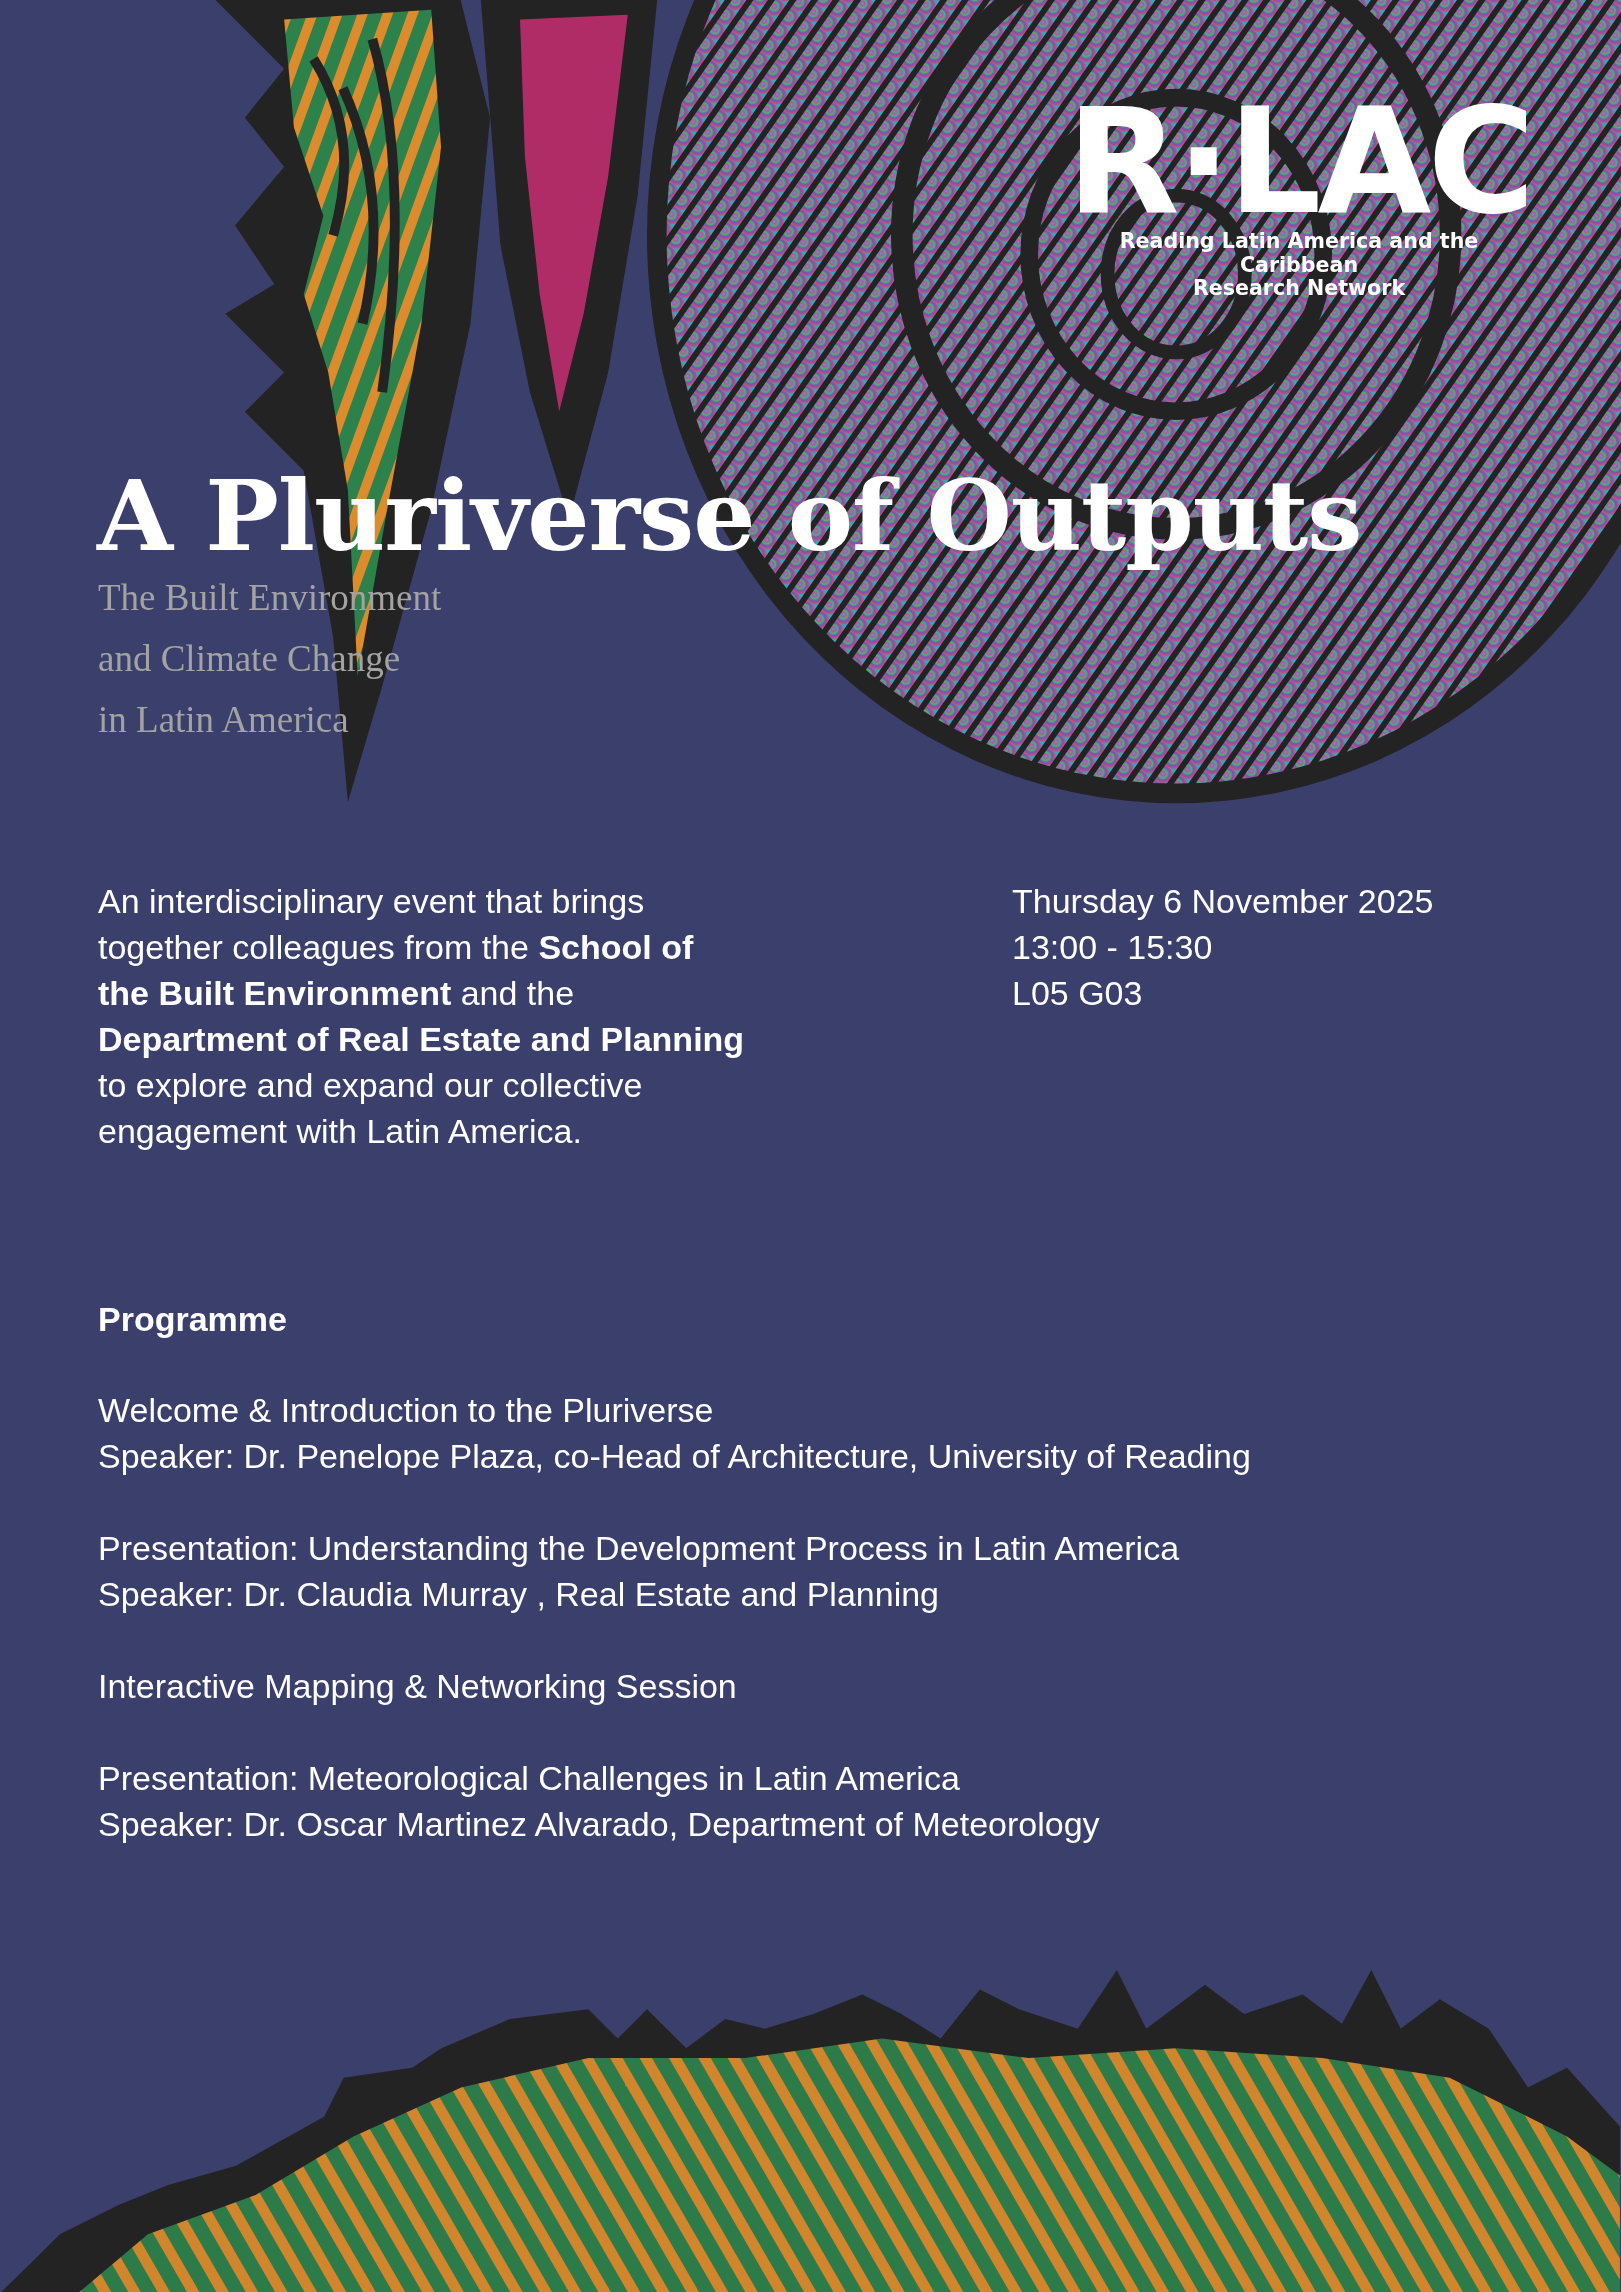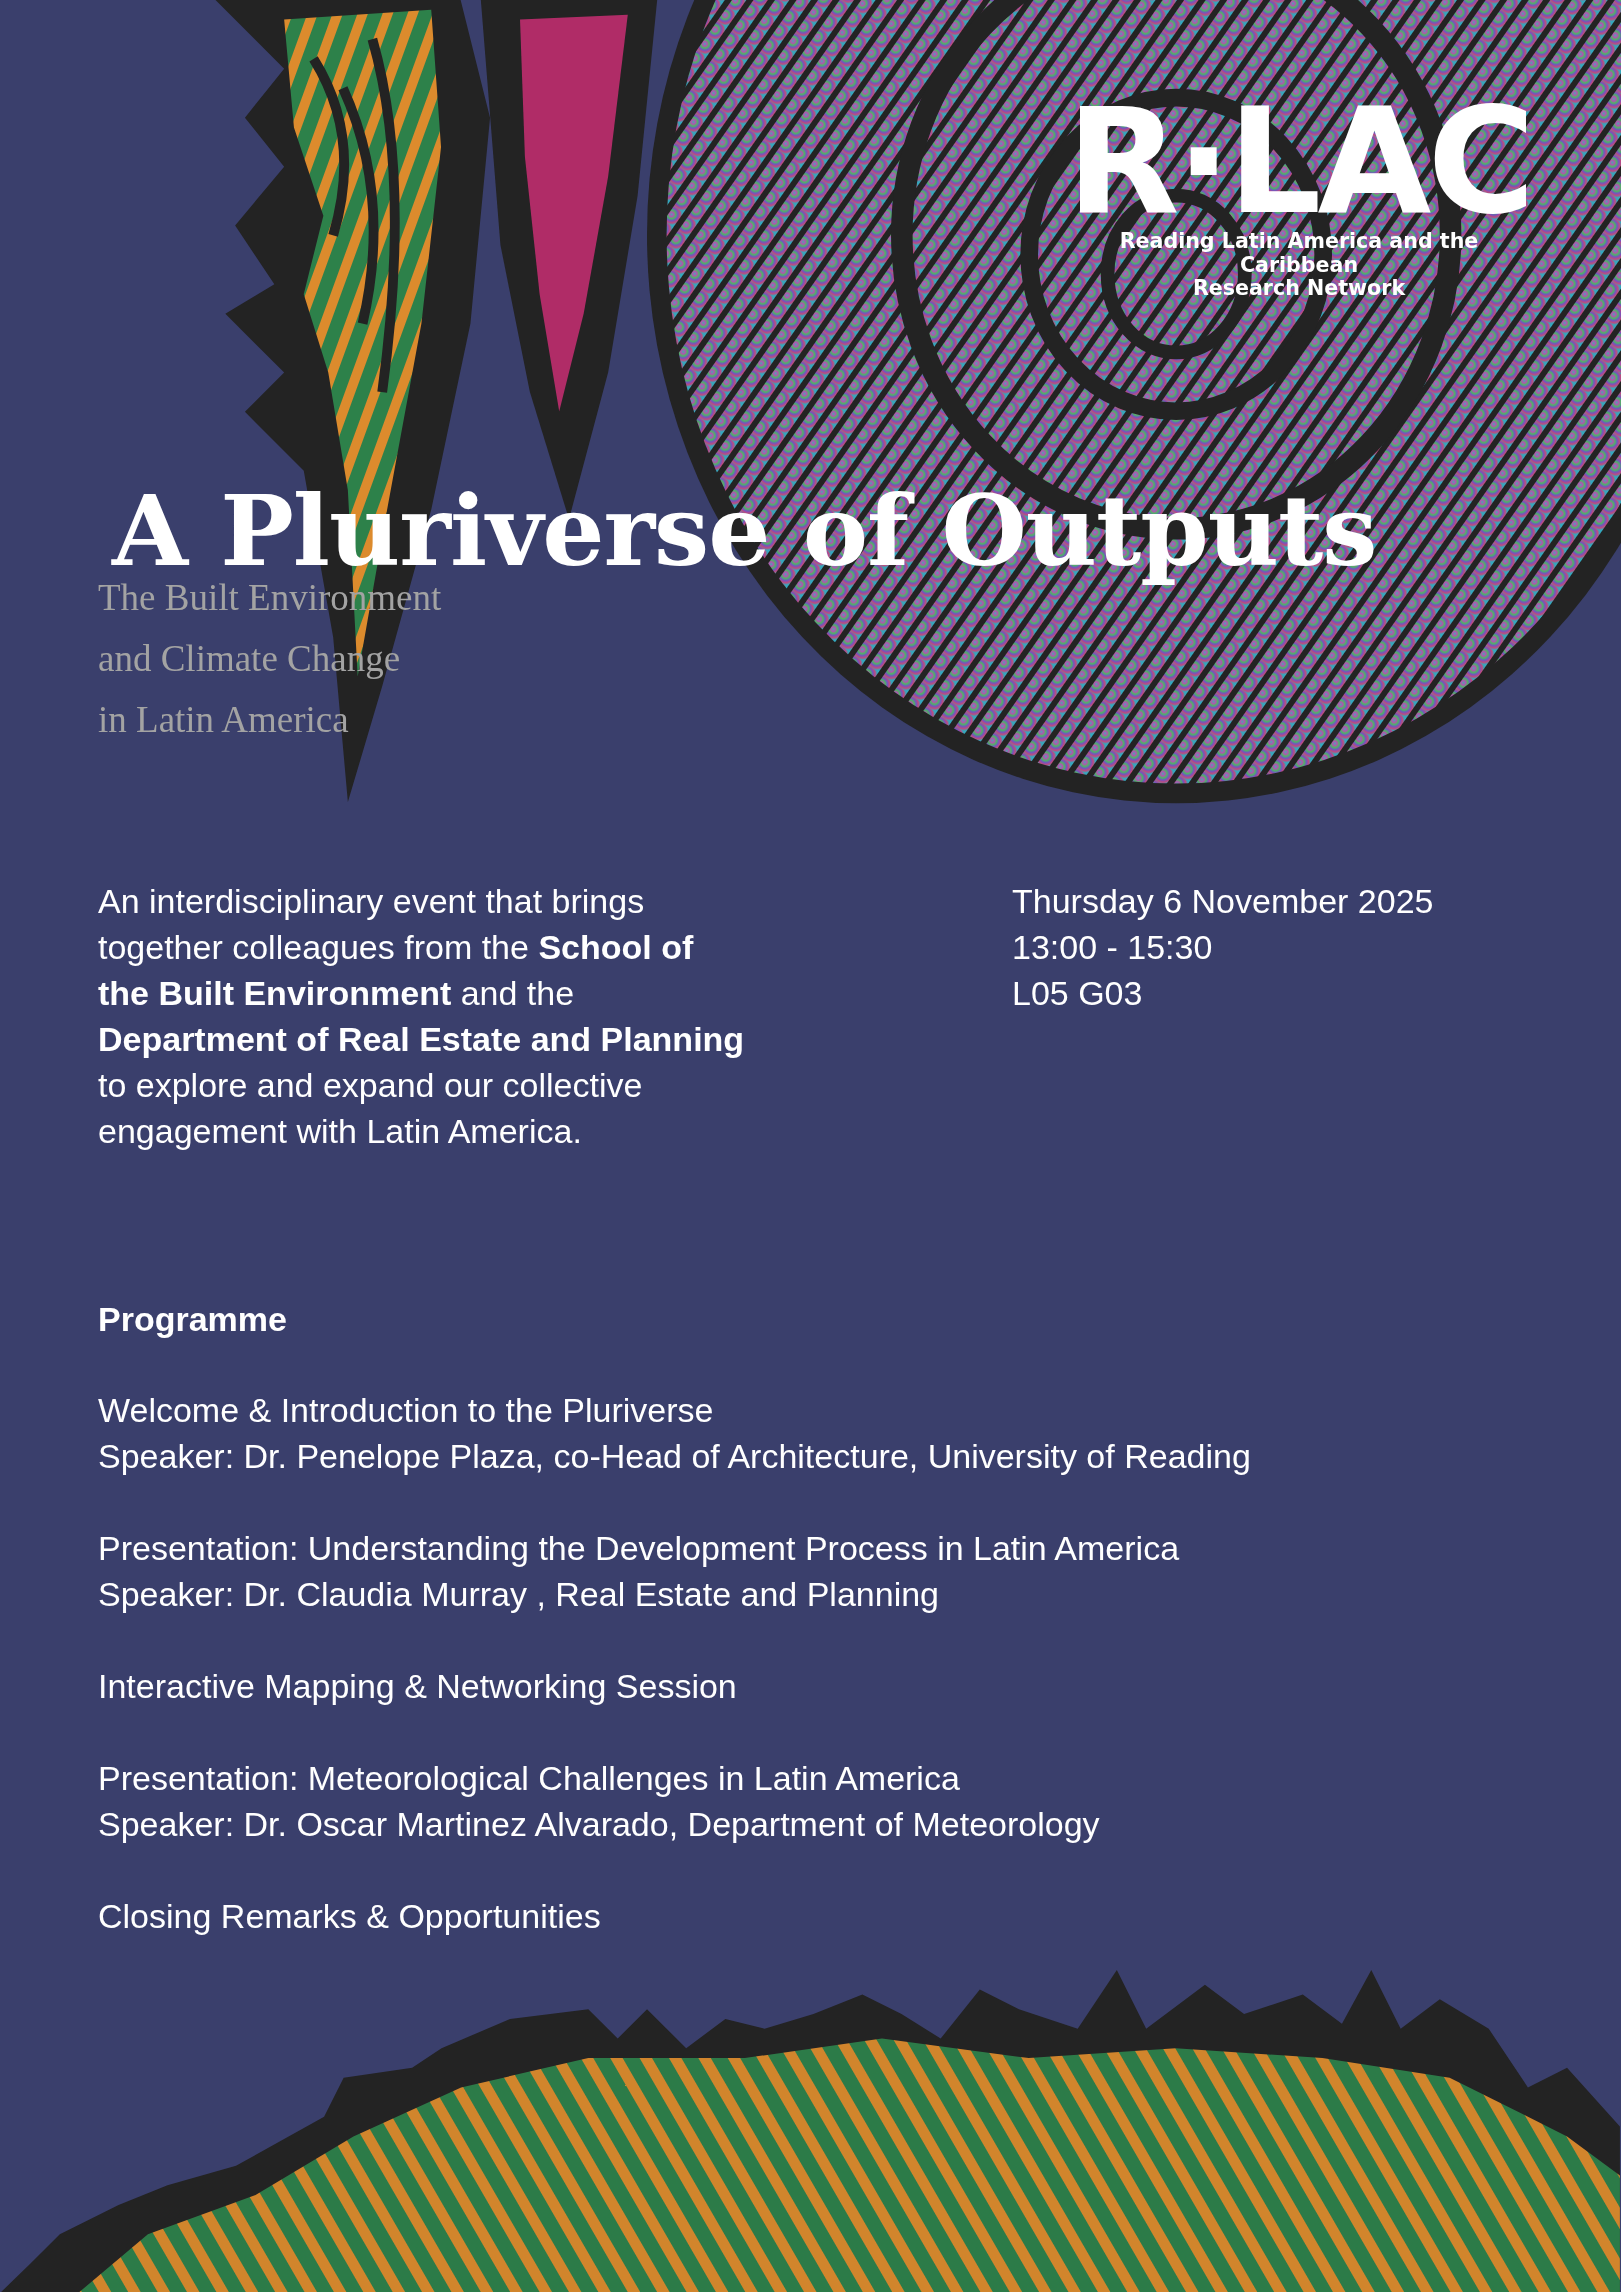--- a/index.html
+++ b/index.html
@@ -116,21 +116,21 @@
     <path d="M80,329 L150,270 L260,230 L360,170 L470,120 L600,90 L760,90 L900,70 L1050,90 L1200,80 L1350,90 L1480,110 L1600,170 L1654,210 L1654,329 Z" fill="url(#stripes2)" opacity="0.85"></path>
   </svg>
 </div>
 
 <div class="logo">
   <div class="logo-mark">R·LAC</div>
   <div class="logo-sub">Reading Latin America and the Caribbean</div>
   <div class="logo-sub" style="margin-top:0">Research Network</div>
 </div>
 
-<h1 class="title" style="margin:16px;">A Pluriverse of Outputs</h1>
+<h1 class="title" style="margin:1px;">A Pluriverse of Outputs</h1>
 
 <div class="subtitle">
   <div>The Built Environment</div>
   <div>and Climate Change</div>
   <div>in Latin America</div>
 </div>
 
 <div class="desc">
   <span>An interdisciplinary event that brings together colleagues from the </span><b>School of the Built Environment</b><span> and the </span><b>Department of Real Estate and Planning</b><span> to explore and expand our collective engagement with Latin America.</span>
 </div>
@@ -151,17 +151,14 @@
     <div>Presentation: Understanding the Development Process in Latin America</div>
     <div>Speaker: Dr. Claudia Murray , Real Estate and Planning</div>
   </div>
   <div class="prog-item">
     <div>Interactive Mapping &amp; Networking Session</div>
   </div>
   <div class="prog-item">
     <div>Presentation: Meteorological Challenges in Latin America</div>
     <div>Speaker: Dr. Oscar Martinez Alvarado, Department of Meteorology</div>
   </div>
-  <div class="prog-item">
-    <div>Closing Remarks &amp; Opportunities</div>
-  </div>
 </div>
 
 
 </body></html>

